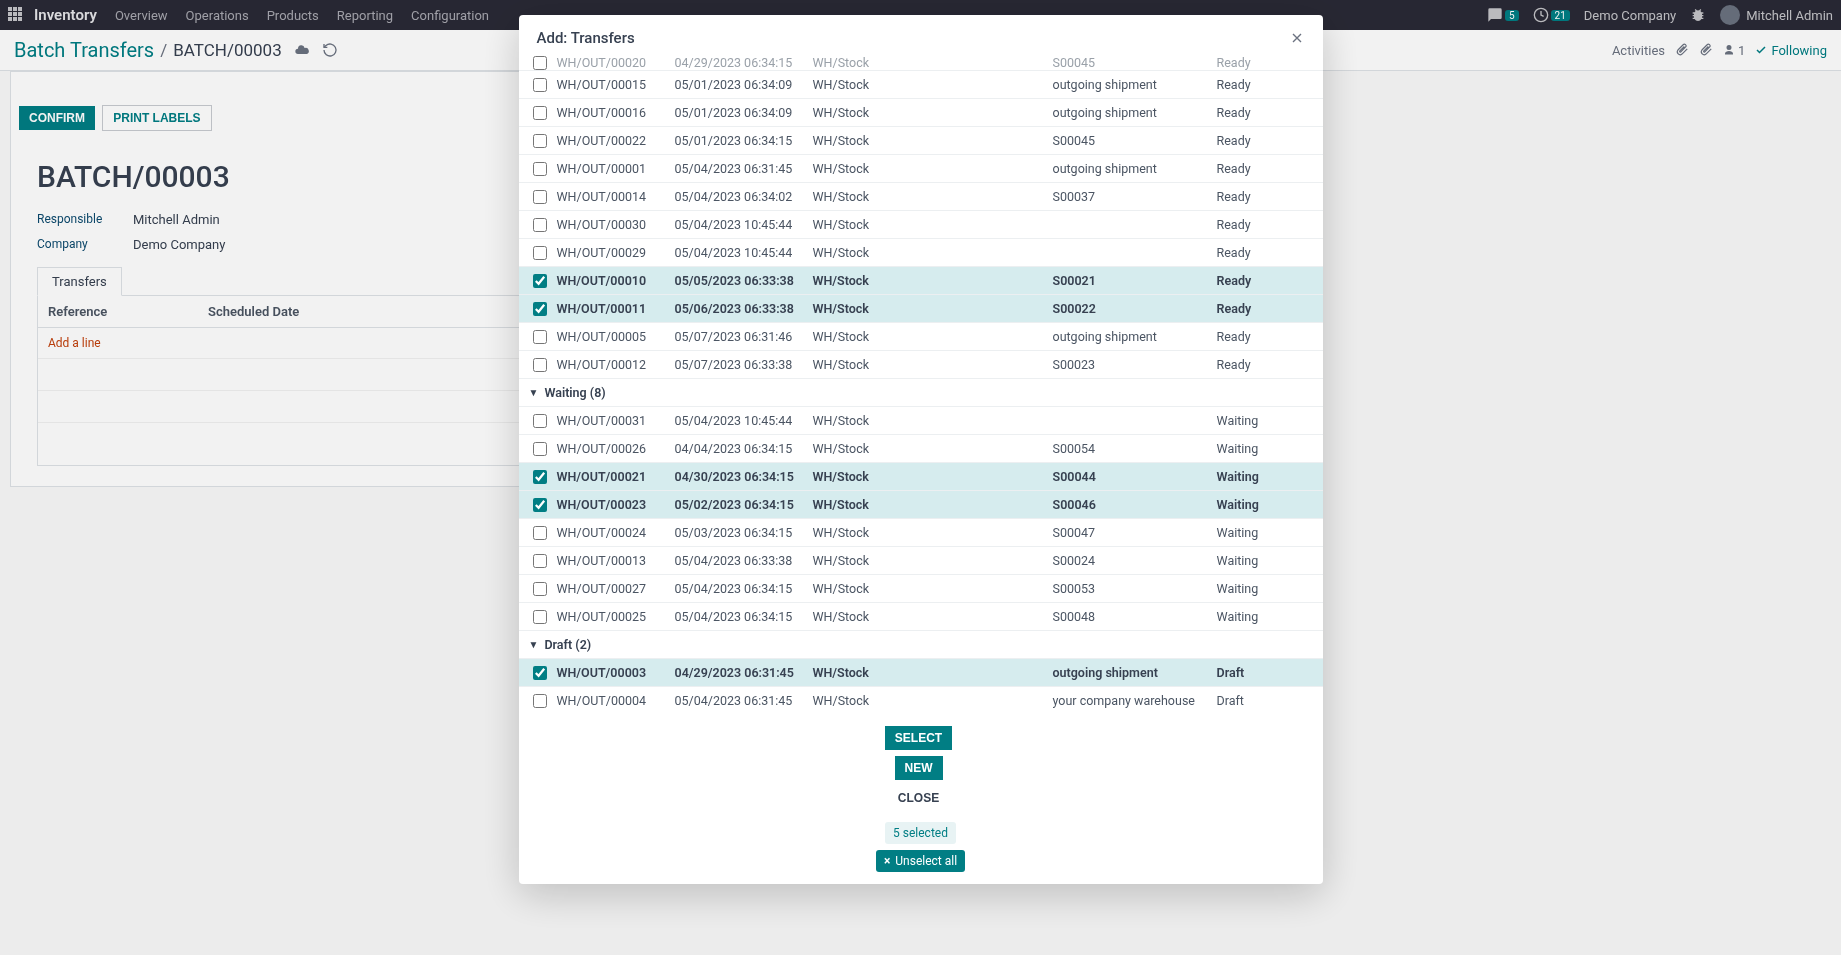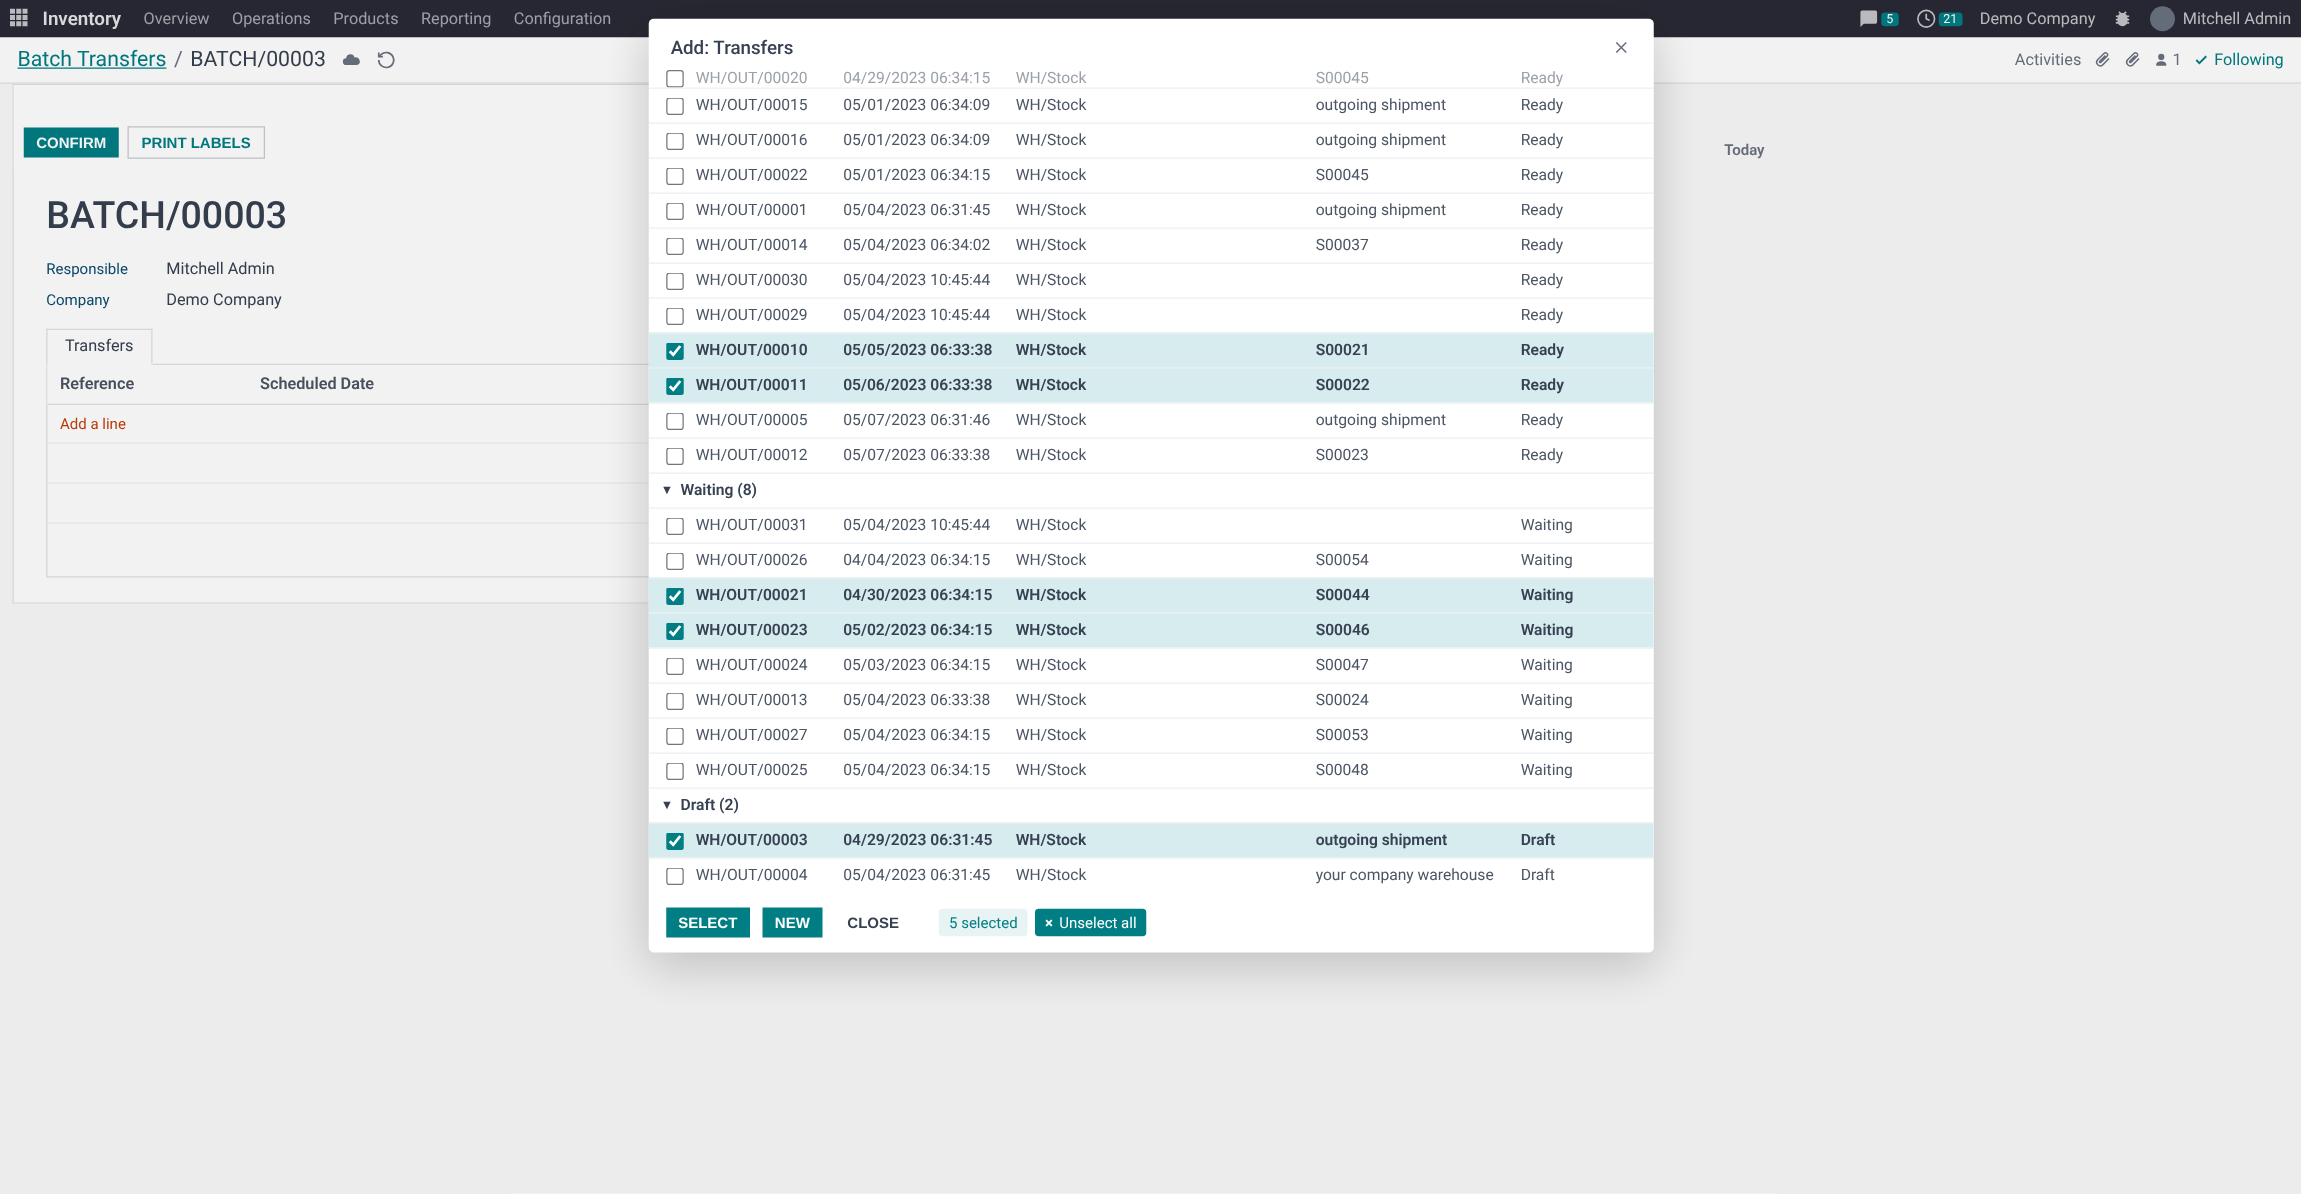--- a/index.html
+++ b/index.html
@@ -11,21 +11,21 @@
 .topnav .apps-icon span { background: #c5c5c9; }
 .topnav .brand { font-weight: 600; color: #e5e5e8; margin-right: 18px; font-size: 15px; }
 .topnav .navlink { margin-right: 18px; color: #a8a8b0; cursor: pointer; }
 .topnav .spacer { flex: 1; }
 .topnav .right-item { margin-left: 14px; display: flex; align-items: center; color: #c5c5c9; cursor: pointer; }
 .badge { background: #017e84; color: #fff; font-size: 10px; border-radius: 3px; padding: 0 4px; margin-left: 2px; }
 .avatar-small { width: 20px; height: 20px; border-radius: 50%; background: #6b7280; margin-right: 6px; }
 
 
 .crumbrow { background: #fff; border-bottom: 1px solid #dee2e6; display: flex; align-items: center; padding: 8px 14px; }
-.crumbrow .crumb-link { color: #017e84; font-size: 17px; cursor: pointer; text-decoration: underline; }
+.crumbrow .crumb-link { color: #017e84; font-size: 20px; cursor: pointer; }
 .crumbrow .crumb-sep { margin: 0 6px; color: #6b7280; font-size: 17px; }
 .crumbrow .crumb-current { color: #374151; font-size: 17px; }
 .crumbrow .cloud-icon, .crumbrow .undo-icon { margin-left: 12px; color: #6b7280; cursor: pointer; }
 .crumbrow .spacer { flex: 1; }
 .crumbrow .rightbtn { margin-left: 10px; cursor: pointer; color: #6b7280; display: flex; align-items: center; }
 .crumbrow .following { color: #017e84; }
 .followers-count { display: flex; align-items: center; margin-left: 10px; color: #6b7280; }
 
 
 .main { display: flex; padding: 0; }
@@ -55,21 +55,21 @@
 .chatter { flex: 1; padding: 14px 18px; }
 .chatter-today { text-align: center; font-size: 12px; font-weight: 600; color: #6b7280; margin-top: 32px; }
 
 
 .modal-backdrop { position: fixed; inset: 0; background: rgba(0,0,0,0.05); }
 .modal { position: fixed; left: 50%; top: 15px; transform: translateX(-50%); width: 804px; background: #fff; border-radius: 4px; box-shadow: 0 10px 40px rgba(0,0,0,0.2); display: flex; flex-direction: column; max-height: calc(100vh - 30px); }
 .modal-header { padding: 14px 18px 8px; display: flex; align-items: center; }
 .modal-title { font-size: 15px; font-weight: 500; }
 .modal-close { margin-left: auto; cursor: pointer; color: #6b7280; font-size: 20px; }
 .modal-body { flex: 1; overflow-y: auto; }
-.modal-footer { padding: 12px 14px; display: flex; align-items: center; gap: 6px; }
+.modal-footer { padding: 12px 14px; display: flex; align-items: center; gap: 6px; flex-direction: column; }
 
 .grid-row { display: grid; grid-template-columns: 34px 118px 138px 240px 164px 1fr; align-items: center; min-height: 28px; padding: 0 4px; border-top: 1px solid #eceff1; font-size: 12.5px; color: #4b5563; cursor: pointer; }
 .grid-row.selected { background: #d6ecee; font-weight: 600; color: #374151; }
 .grid-row .chk { display: flex; justify-content: center; }
 .group-row { display: flex; align-items: center; padding: 6px 10px; font-weight: 600; font-size: 12.5px; border-top: 1px solid #eceff1; cursor: pointer; }
 .group-row .caret { margin-right: 6px; font-size: 10px; }
 input[type="checkbox"] { width: 14px; height: 14px; cursor: pointer; accent-color: #017e84; }
 
 .sel-pill { background: #e8f3f4; color: #017e84; font-size: 12px; padding: 4px 8px; border-radius: 3px; }
 .unsel-pill { background: #017e84; color: #fff; font-size: 12px; padding: 4px 8px; border-radius: 3px; cursor: pointer; display: inline-flex; align-items: center; }
@@ -185,23 +185,20 @@
             <div>Scheduled Date</div>
           </div>
           <div class="list-row addline">Add a line</div>
           <div class="empty-row"></div>
           <div class="empty-row"></div>
           <div style="height:42px"></div>
         </div>
       </div>
     </div>
   </div>
-  <div class="chatter">
-    <div class="chatter-today">Today</div>
-  </div>
 </div>
 
 <div class="modal-backdrop"></div>
 <div class="modal">
   <div class="modal-header">
     <div class="modal-title">Add: Transfers</div>
     <div class="modal-close">
       <svg width="16" height="16" viewBox="0 0 24 24" fill="none" stroke="currentColor" stroke-width="2">
           <path d="M18 6L6 18M6 6l12 12"></path>
         </svg>

